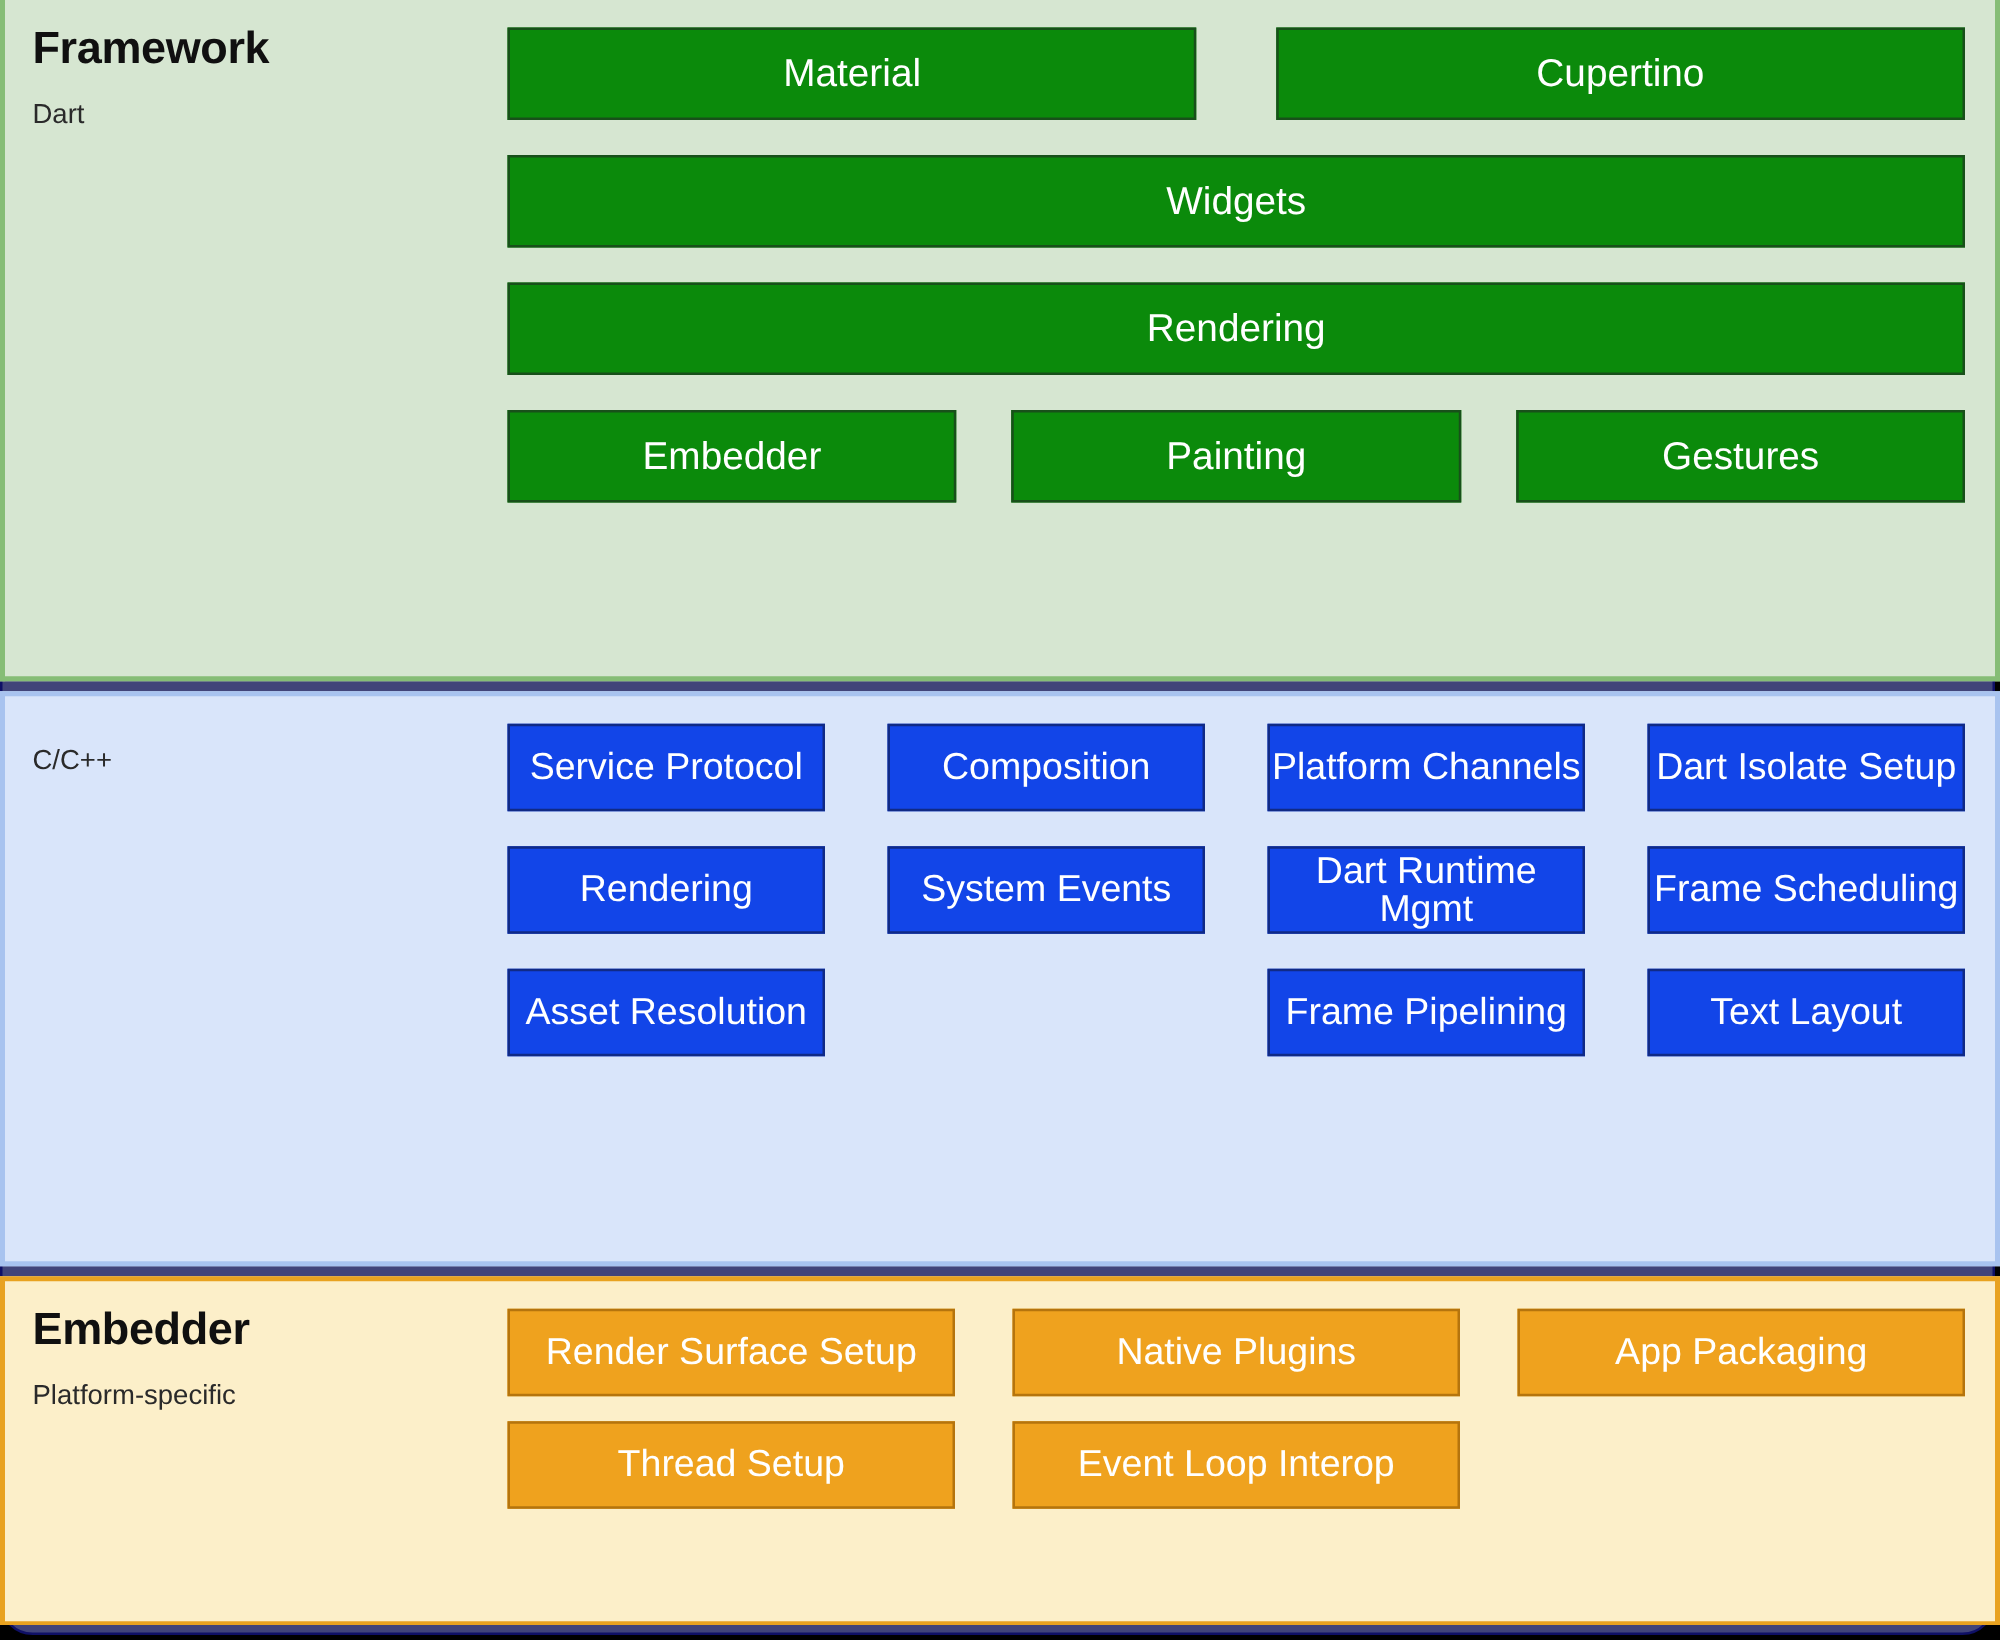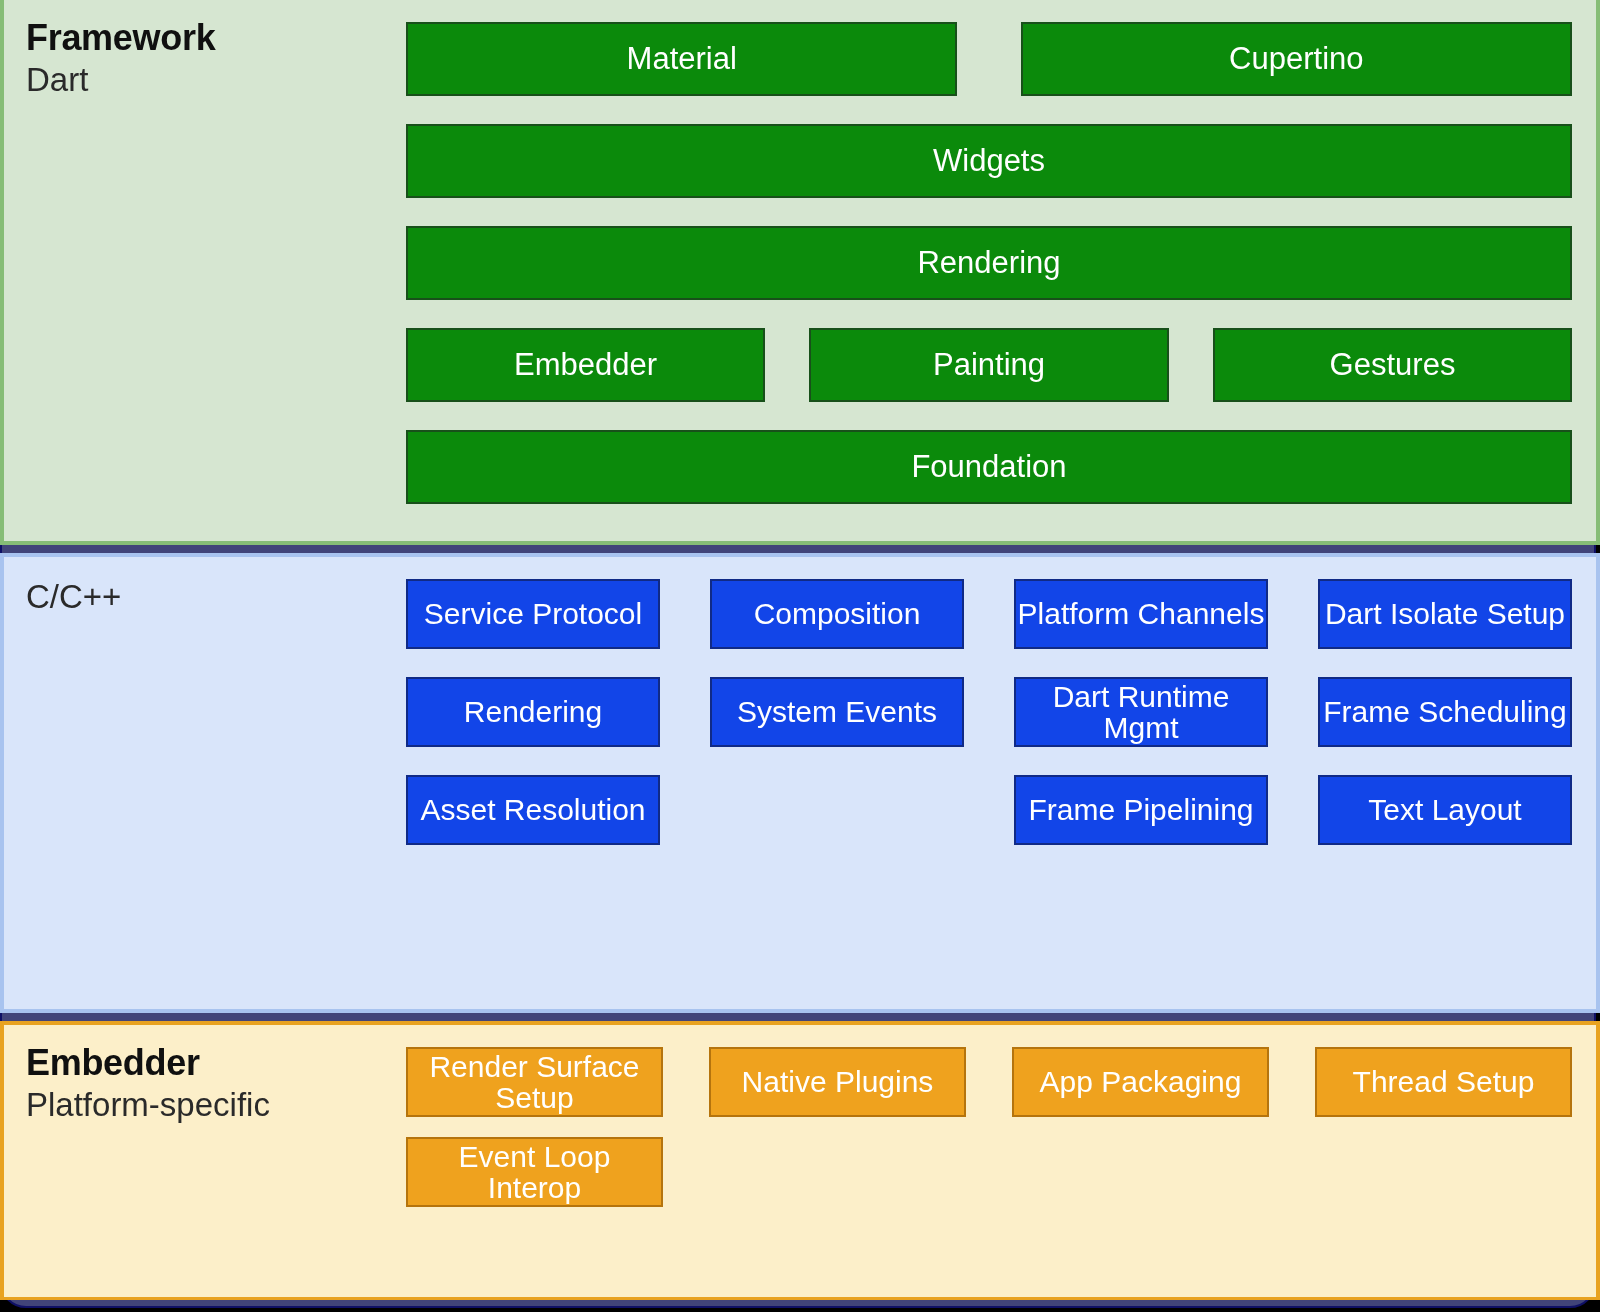--- a/index.html
+++ b/index.html
@@ -79,25 +79,25 @@
     box-sizing: border-box;
   }
   .layer-title {
     font-size: 36px;
     font-weight: bold;
     color: #101010;
     line-height: 1.12;
     letter-spacing: -0.3px;
   }
   .layer-subtitle {
-    font-size: 33px;
+    font-size: 22px;
     font-weight: normal;
     color: #2a2a2a;
     line-height: 1.2;
-    margin-top: 2px;
+    margin-top: 20px;
   }
 
   .layer-body {
     flex: 1 1 auto;
     padding: 22px 24px 0 0;
     box-sizing: border-box;
     display: flex;
     flex-direction: column;
   }
 
@@ -149,21 +149,21 @@
   .en-box {
     background: #1245e8;
     border: 2px solid #102a86;
     font-size: 30px;
     height: 70px;
   }
 
   
   .em-grid {
     display: grid;
-    grid-template-columns: repeat(4, 1fr);
+    grid-template-columns: repeat(3, 1fr);
     column-gap: 24px;
     row-gap: 20px;
     width: 100%;
   }
   .em-box {
     background: #efa21e;
     border: 2px solid #b5740d;
     font-size: 30px;
     height: 70px;
   }
@@ -199,23 +199,20 @@
         </div>
 
         <div class="row fw-row triple">
           <div class="cell fw-box">Embedder</div>
           <div class="spacer"></div>
           <div class="cell fw-box">Painting</div>
           <div class="spacer"></div>
           <div class="cell fw-box">Gestures</div>
         </div>
 
-        <div class="row fw-row full">
-          <div class="cell fw-box">Foundation</div>
-        </div>
 
       </div>
     </section>
 
     <section class="layer layer-engine">
       <div class="layer-label">
         <div class="layer-subtitle">C/C++</div>
       </div>
       <div class="layer-body">
         <div class="en-grid">

